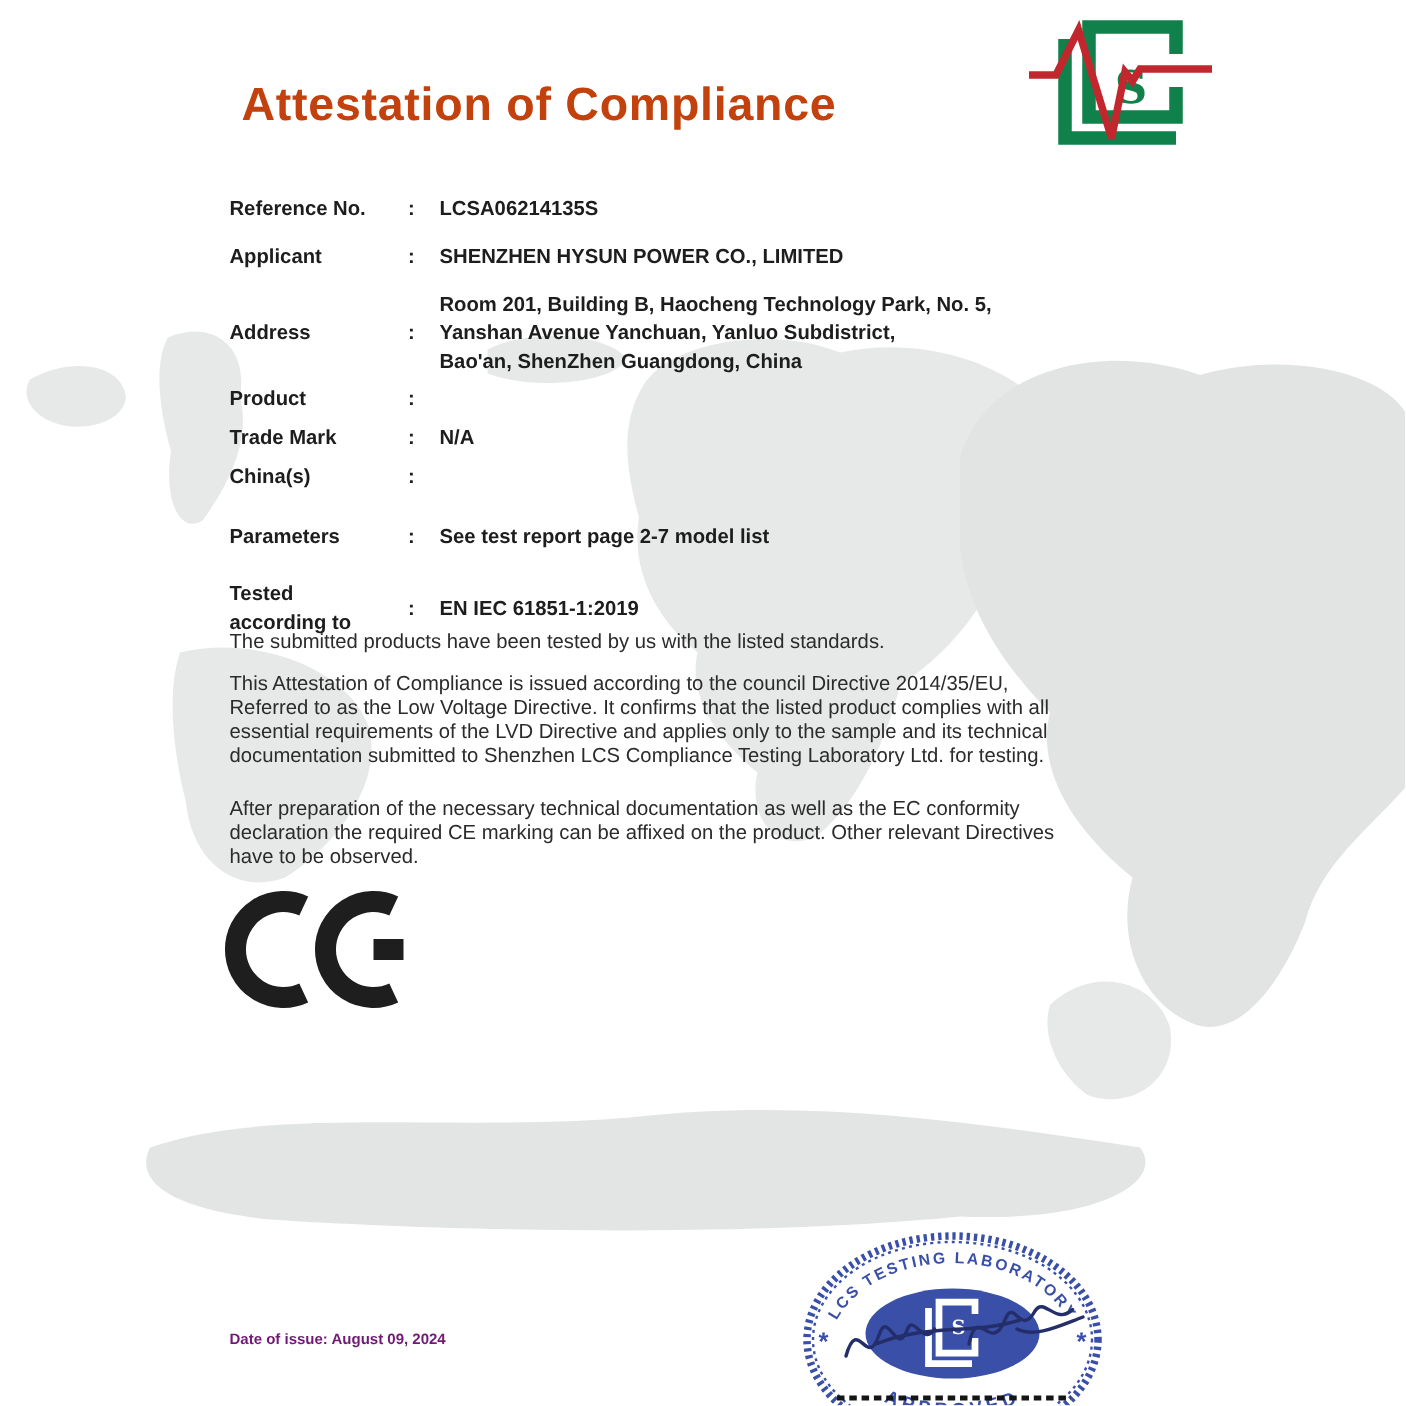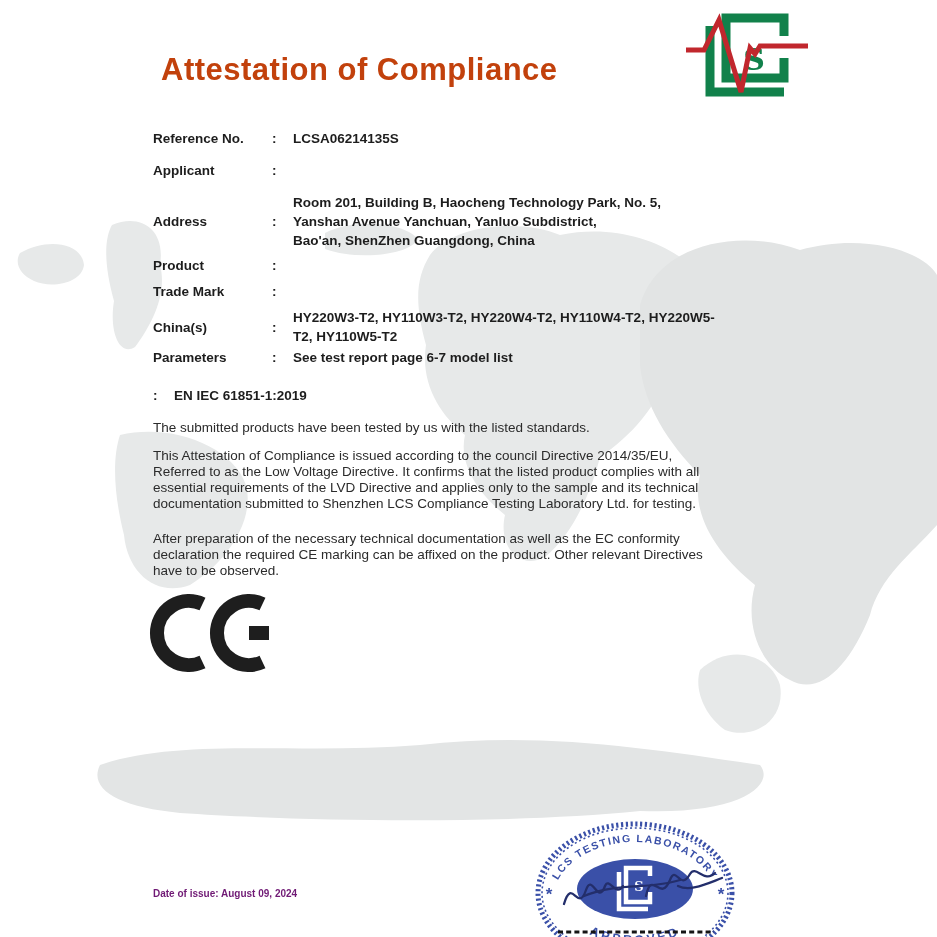--- a/index.html
+++ b/index.html
@@ -65,48 +65,50 @@
 
     <div class="fields">
       <div class="frow" style="top:7px">
         <span class="flabel">Reference No.</span>
         <span class="fcolon">:</span>
         <span class="fvalue">LCSA06214135S</span>
       </div>
       <div class="frow" style="top:39px">
         <span class="flabel">Applicant</span>
         <span class="fcolon">:</span>
+        <span class="fvalue">SHENZHEN HYSUN POWER CO., LIMITED</span>
       </div>
       <div class="frow" style="top:71px">
         <span class="flabel">Address</span>
         <span class="fcolon">:</span>
         <span class="fvalue pre">Room 201, Building B, Haocheng Technology Park, No. 5,
 Yanshan Avenue Yanchuan, Yanluo Subdistrict,
 Bao'an, ShenZhen Guangdong, China</span>
       </div>
       <div class="frow" style="top:134px">
         <span class="flabel">Product</span>
         <span class="fcolon">:</span>
       </div>
       <div class="frow" style="top:160px">
         <span class="flabel">Trade Mark</span>
         <span class="fcolon">:</span>
+        <span class="fvalue">N/A</span>
       </div>
       <div class="frow" style="top:186px">
         <span class="flabel">China(s)</span>
         <span class="fcolon">:</span>
-        <span class="fvalue pre">HY220W3-T2, HY110W3-T2, HY220W4-T2, HY110W4-T2, HY220W5-
-T2, HY110W5-T2</span>
       </div>
       <div class="frow" style="top:226px">
         <span class="flabel">Parameters</span>
         <span class="fcolon">:</span>
-        <span class="fvalue">See test report page 6-7 model list</span>
+        <span class="fvalue">See test report page 2-7 model list</span>
       </div>
       <div class="frow" style="top:264px">
+        <span class="flabel pre">Tested
+according to</span>
         <span class="fcolon">:</span>
         <span class="fvalue">EN IEC 61851-1:2019</span>
       </div>
     </div>
 
     <div class="para" style="top:420px">The submitted products have been tested by us with the listed standards.</div>
     <div class="para" style="top:448px">This Attestation of Compliance is issued according to the council Directive 2014/35/EU,
 Referred to as the Low Voltage Directive. It confirms that the listed product complies with all
 essential requirements of the LVD Directive and applies only to the sample and its technical
 documentation submitted to Shenzhen LCS Compliance Testing Laboratory Ltd. for testing.</div>

